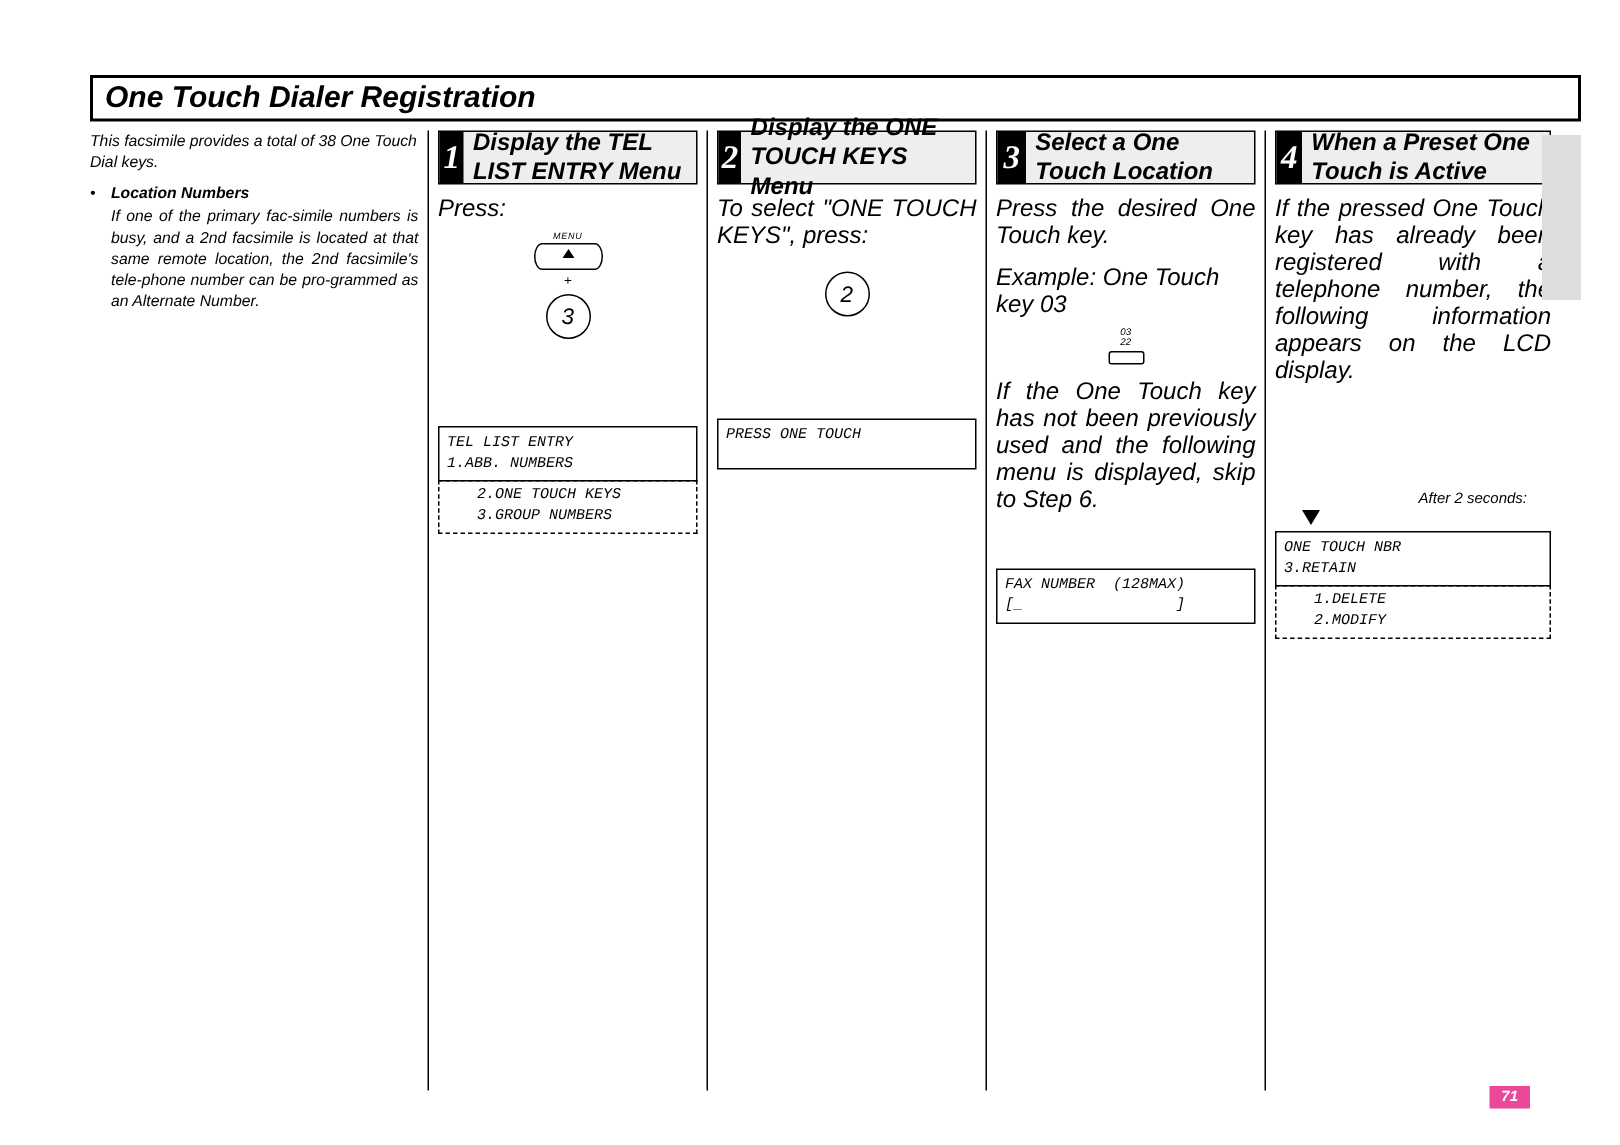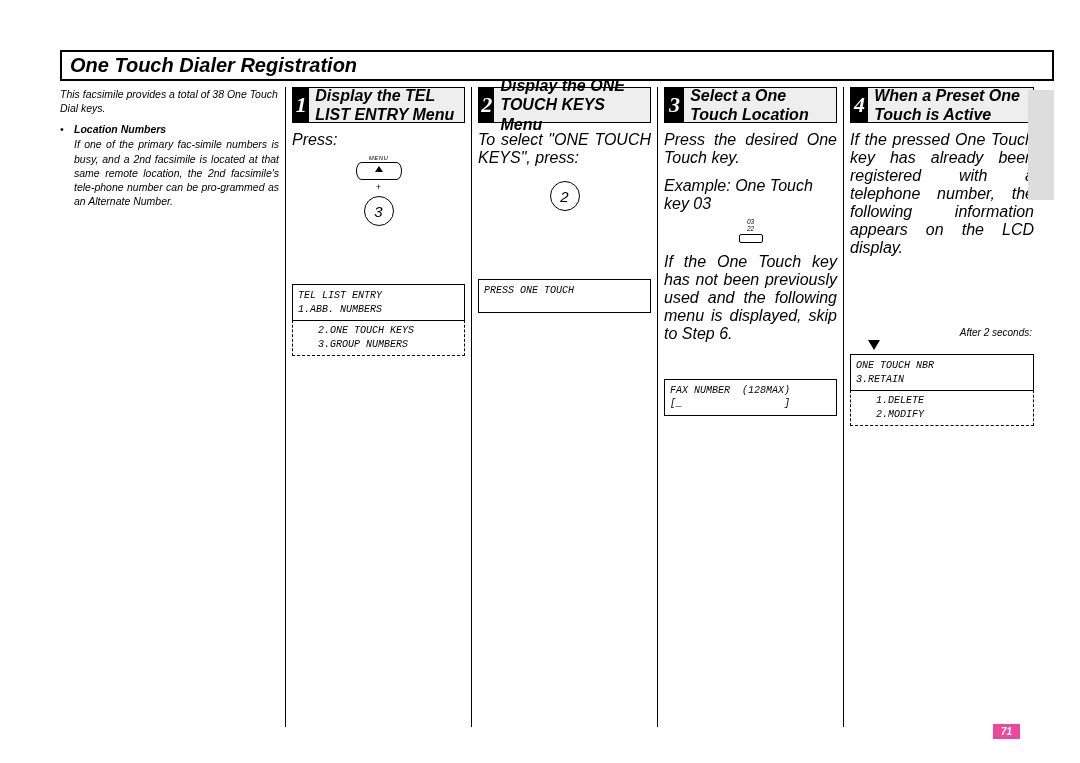--- a/index.html
+++ b/index.html
@@ -148,21 +148,21 @@
   .ot-shape {
     width: 22px; height: 7px;
     border: 1px solid #000;
     border-radius: 2px;
     margin: 1px auto 0;
   }
 
   .after2s {
     text-align: right;
     font-size: 10px;
-    margin: 6px 2px 2px 0;
+    margin: 6px 16px 2px 0;
   }
   .down-arrow {
     width: 0; height: 0;
     border-left: 6px solid transparent;
     border-right: 6px solid transparent;
     border-top: 10px solid #000;
     margin: 2px 0 4px 18px;
   }
 
   .page-num {

